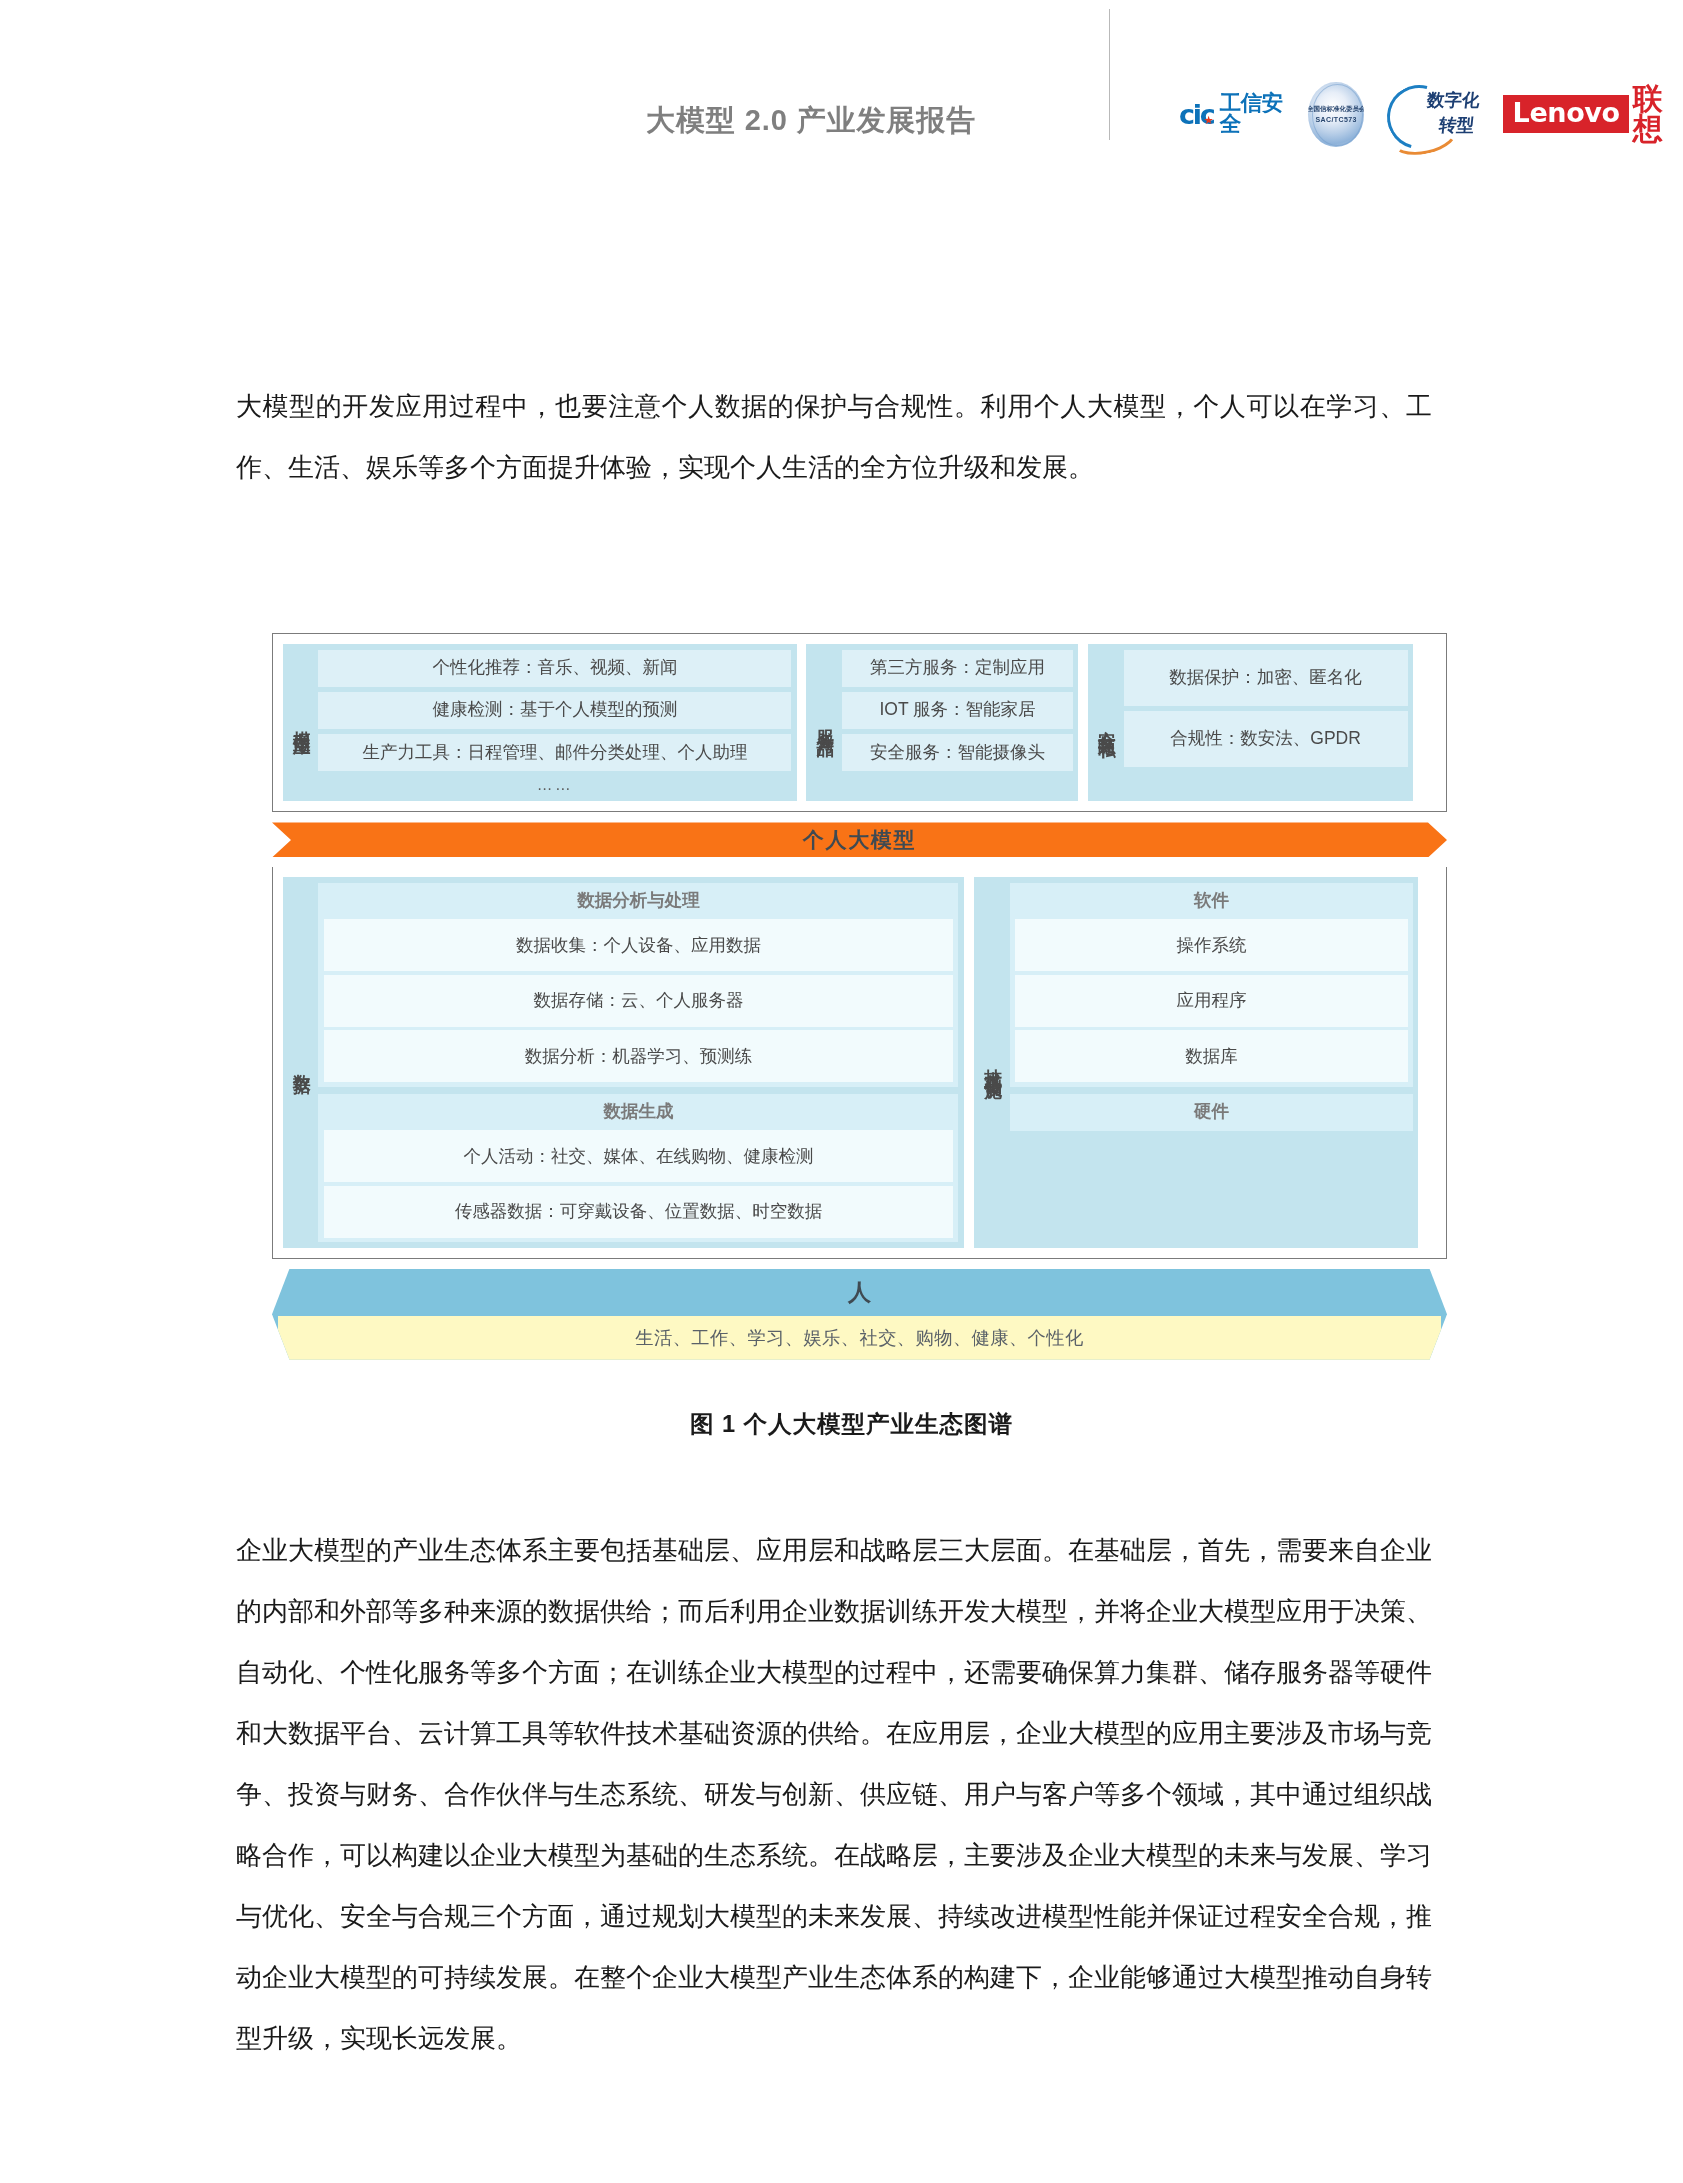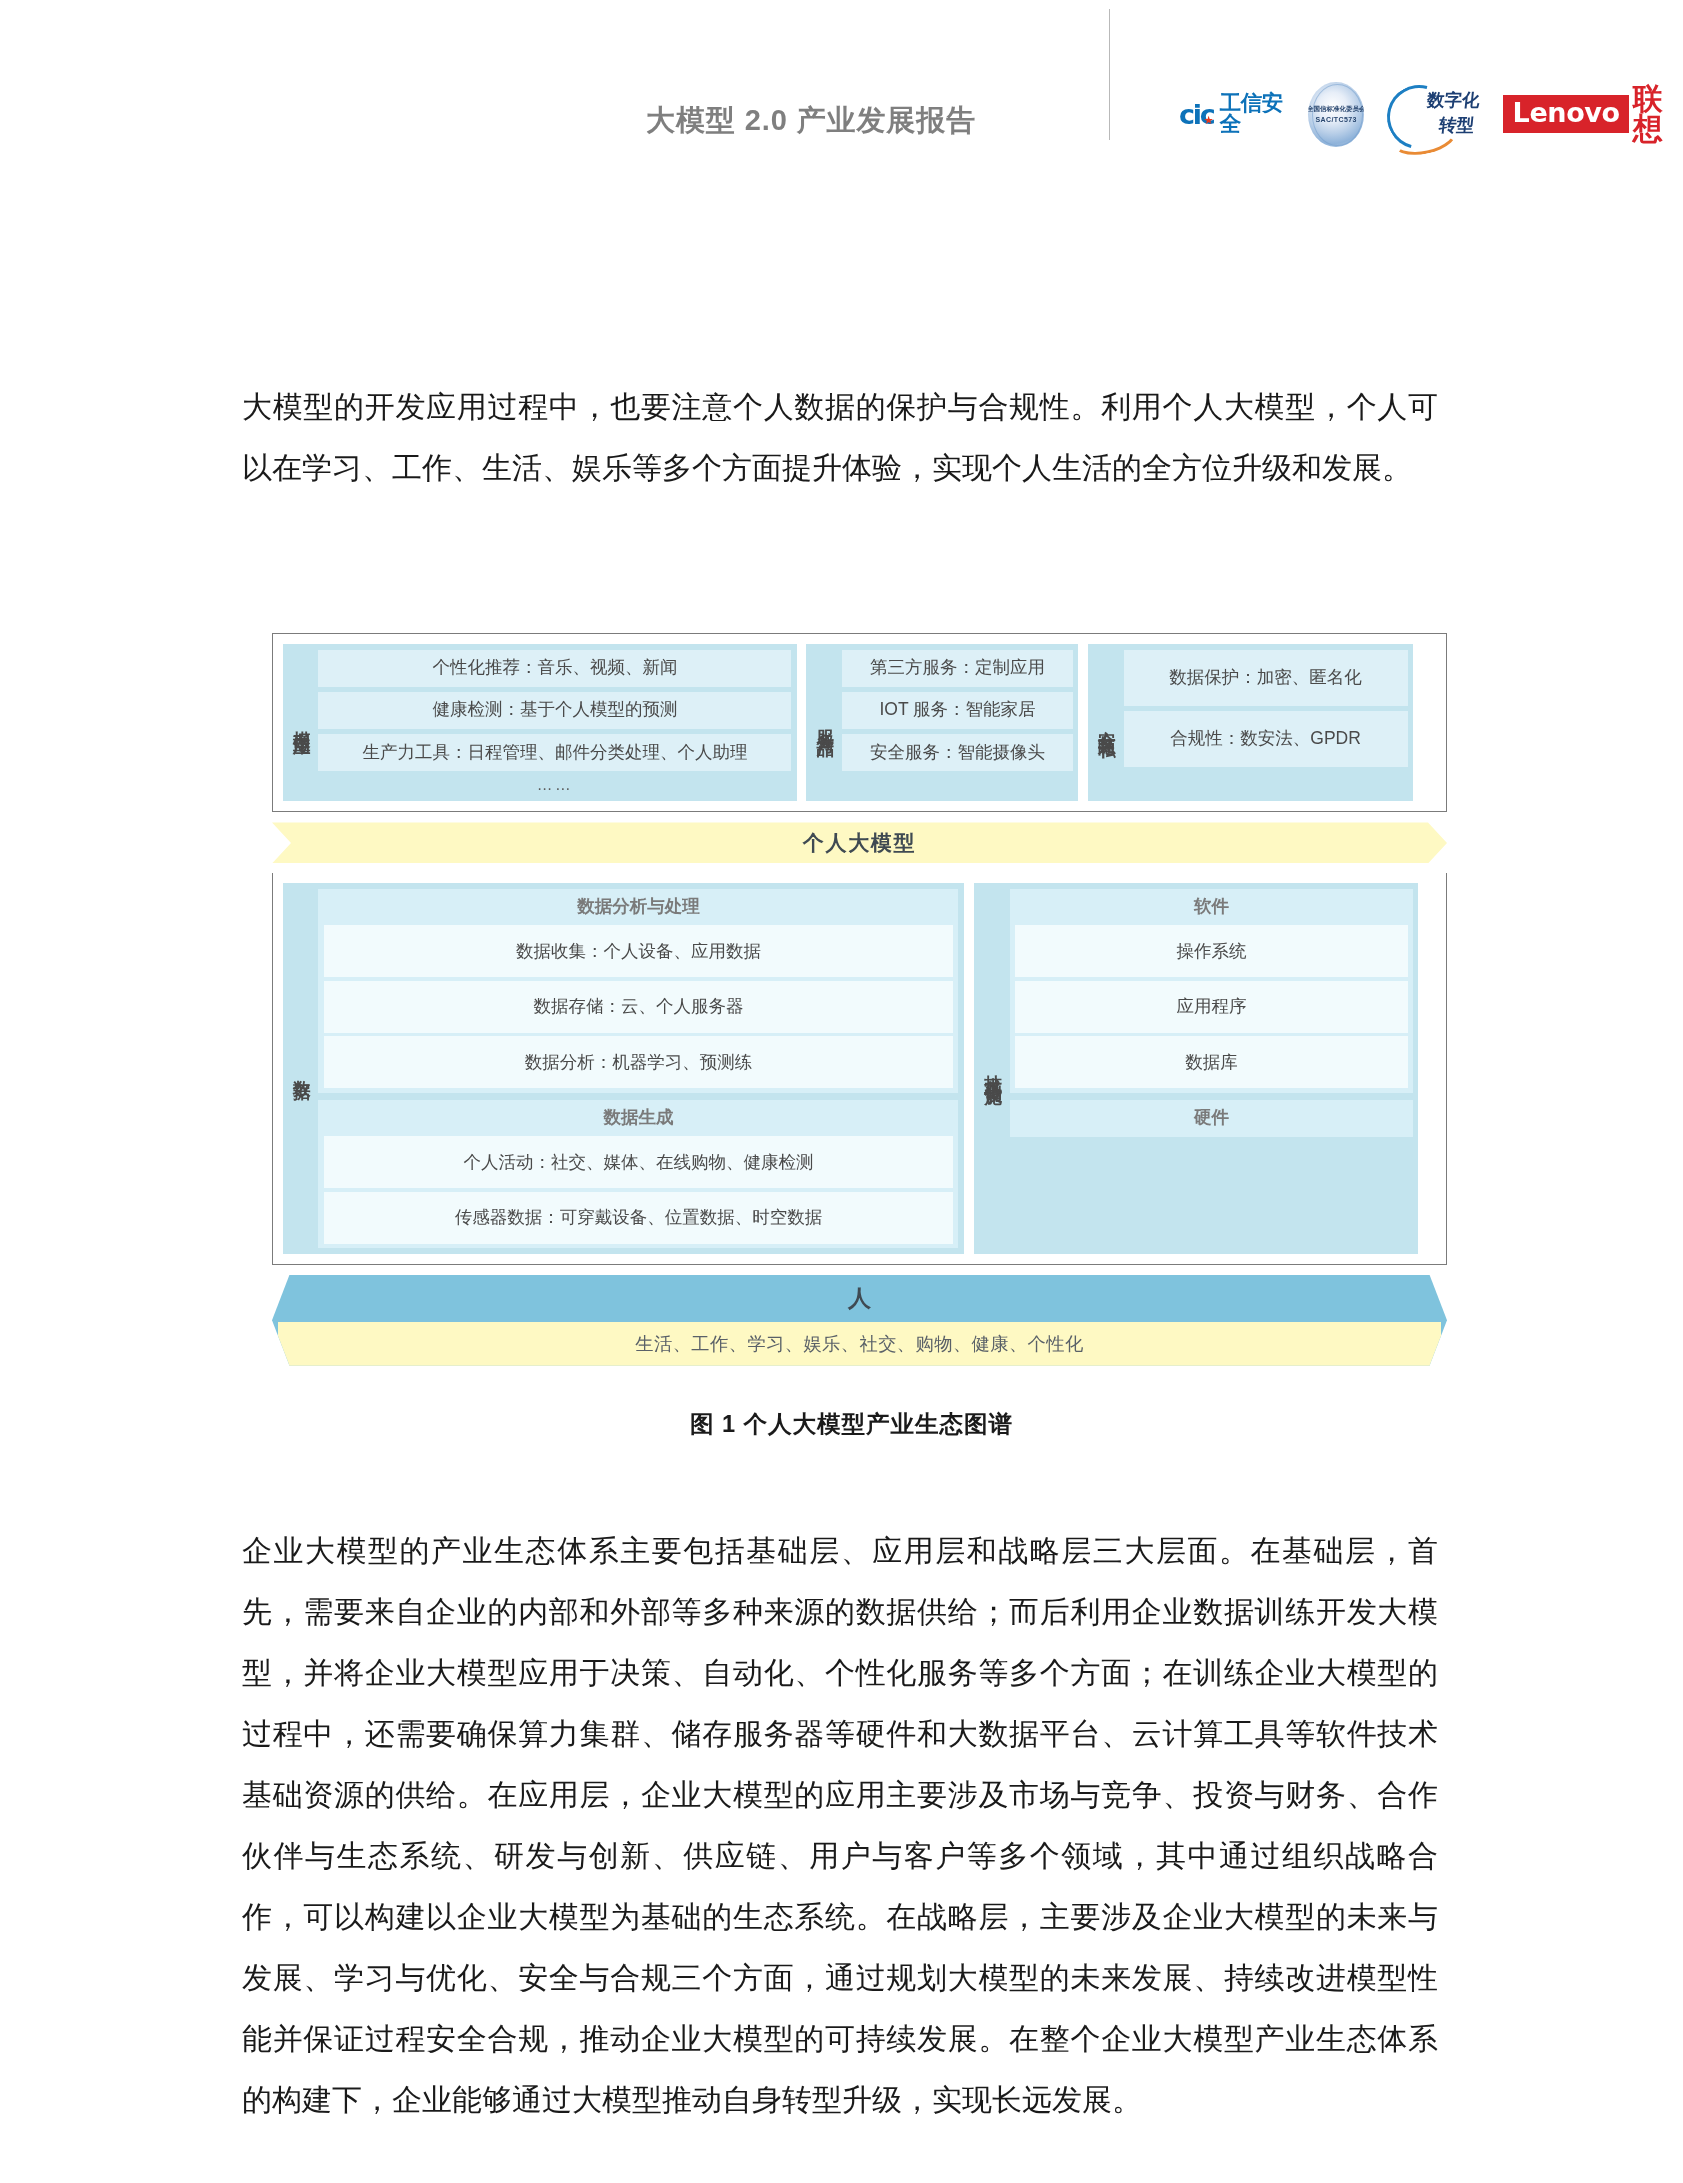--- a/index.html
+++ b/index.html
@@ -203,23 +203,23 @@
   .logo-lenovo-cn {
     color: #d8232a;
     font-size: 30px;
     font-weight: bold;
     line-height: 1;
   }
 
   
   .body-para {
     position: absolute;
-    left: 242px;
+    left: 236px;
     width: 1196px;
-    font-size: 30px;
+    font-size: 26px;
     line-height: 61px;
     color: #1a1a1a;
     text-align: justify;
     text-justify: inter-character;
     letter-spacing: 0px;
   }
   #para-top { top: 376px; }
   #para-bottom { top: 1520px; }
 
   
@@ -294,22 +294,22 @@
     letter-spacing: 2.6px;
     height: 19px;
     display: flex;
     align-items: flex-start;
     justify-content: center;
   }
 
   
   .chevron {
     position: relative;
-    height: 41px;
-    background: #fef9c3;
+    height: 35px;
+    background: #f97316;
     margin-top: 10.5px;
     clip-path: polygon(0 0, calc(100% - 19px) 0, 100% 50%, calc(100% - 19px) 100%, 0 100%, 19px 50%);
     display: flex;
     align-items: center;
     justify-content: center;
   }
   .chevron-label {
     font-size: 21px;
     font-weight: bold;
     color: #3f4a52;

